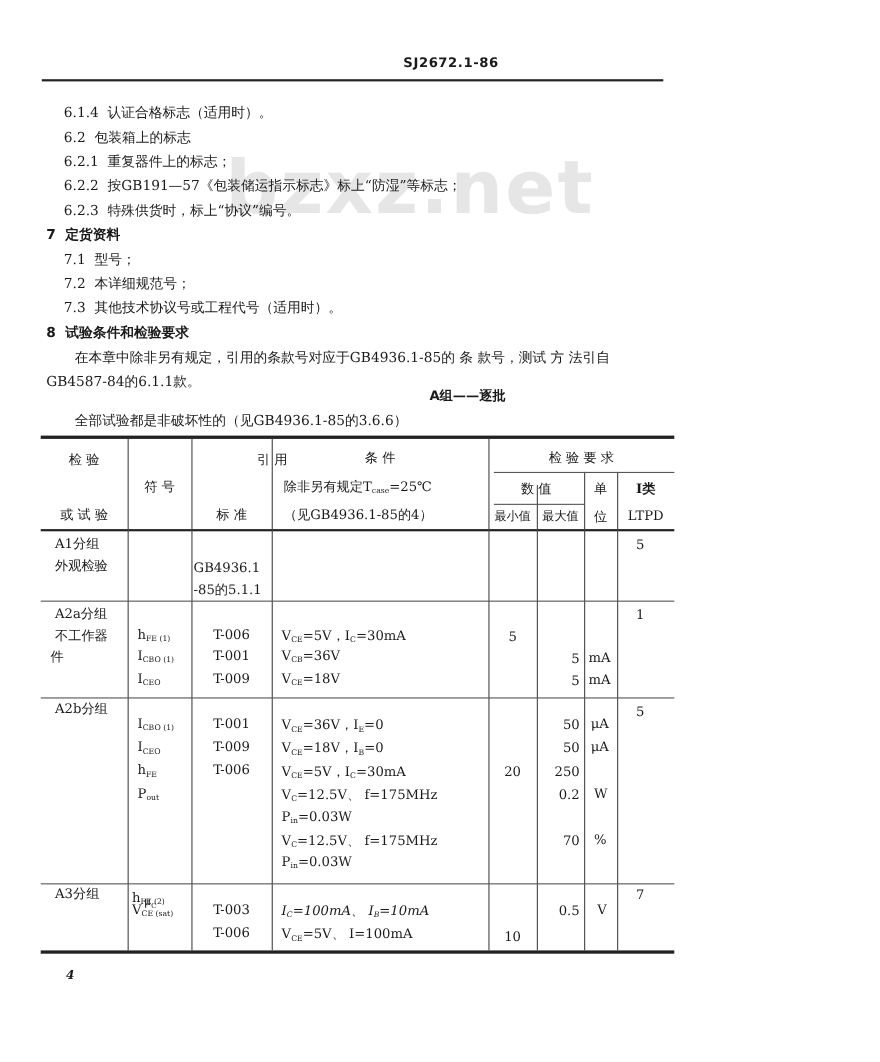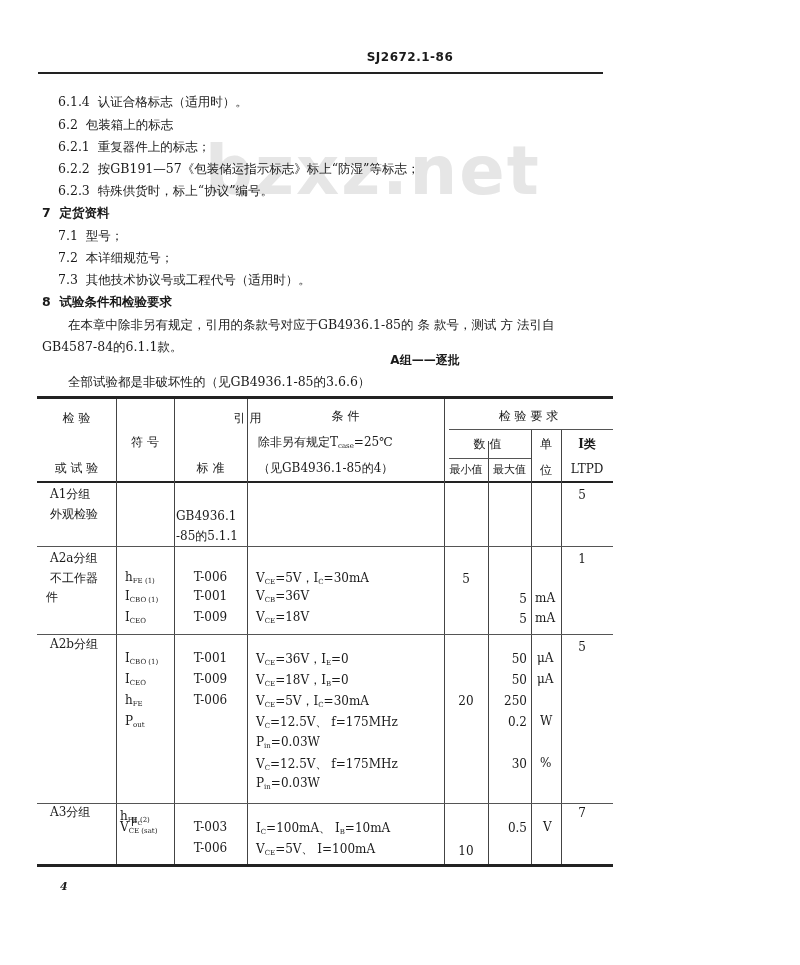--- a/index.html
+++ b/index.html
@@ -151,31 +151,31 @@
 <div class="cell ctr" style="left:444px; width:44px; top:694px;">20</div>
 <div class="cell" style="left:488px; width:39px; top:694px; text-align:right;">250</div>
 
 <div class="cell" style="left:125px; top:714px;"><span>P</span><sub>out</sub></div>
 <div class="cell" style="left:256px; top:714px;"><span>V</span><sub>C</sub><span>=12.5V、 f=175MHz</span></div>
 <div class="cell" style="left:256px; top:735px;"><span>P</span><sub>in</sub><span>=0.03W</span></div>
 <div class="cell" style="left:488px; width:39px; top:715px; text-align:right;">0.2</div>
 <div class="cell" style="left:540px; top:714px;">W</div>
 
 <div class="cell" style="left:256px; top:756px;"><span>V</span><sub>C</sub><span>=12.5V、 f=175MHz</span></div>
-<div class="cell" style="left:488px; width:39px; top:757px; text-align:right;">30</div>
+<div class="cell" style="left:488px; width:39px; top:757px; text-align:right;">70</div>
 <div class="cell" style="left:540px; top:756px;">%</div>
 <div class="cell" style="left:131px; top:812px;font-family:Liberation Serif, serif;"><span>μ</span><sub>C</sub></div>
 <div class="cell" style="left:256px; top:776px;"><span>P</span><sub>in</sub><span>=0.03W</span></div>
 
 <div class="cell" style="left:50px; top:804px;">A3分组</div>
 <div class="cell ctr" style="left:561px; width:42px; top:806px;">7</div>
 
 <div class="cell" style="left:120px; top:820px;"><span>V</span><sub>CE (sat)</sub></div>
 <div class="cell ctr" style="left:174px; width:73px; top:820px;">T-003</div>
-<div class="cell" style="left:256px; top:820px;"><span>I</span><sub>C</sub><span>=100mA、 I</span><sub>B</sub><span>=10mA</span></div>
+<div class="cell" style="left:256px; top:820px;font-style:italic;"><span>I</span><sub>C</sub><span>=100mA、 I</span><sub>B</sub><span>=10mA</span></div>
 <div class="cell" style="left:488px; width:39px; top:821px; text-align:right;">0.5</div>
 <div class="cell" style="left:543px; top:820px;">V</div>
 
 <div class="cell" style="left:120px; top:809px;"><span>h</span><sub>FE (2)</sub></div>
 <div class="cell ctr" style="left:174px; width:73px; top:841px;">T-006</div>
 <div class="cell" style="left:256px; top:841px;"><span>V</span><sub>CE</sub><span>=5V、 I=100mA</span></div>
 <div class="cell ctr" style="left:444px; width:44px; top:844px;">10</div>
 
 <div class="abs pnum">4</div>
 

